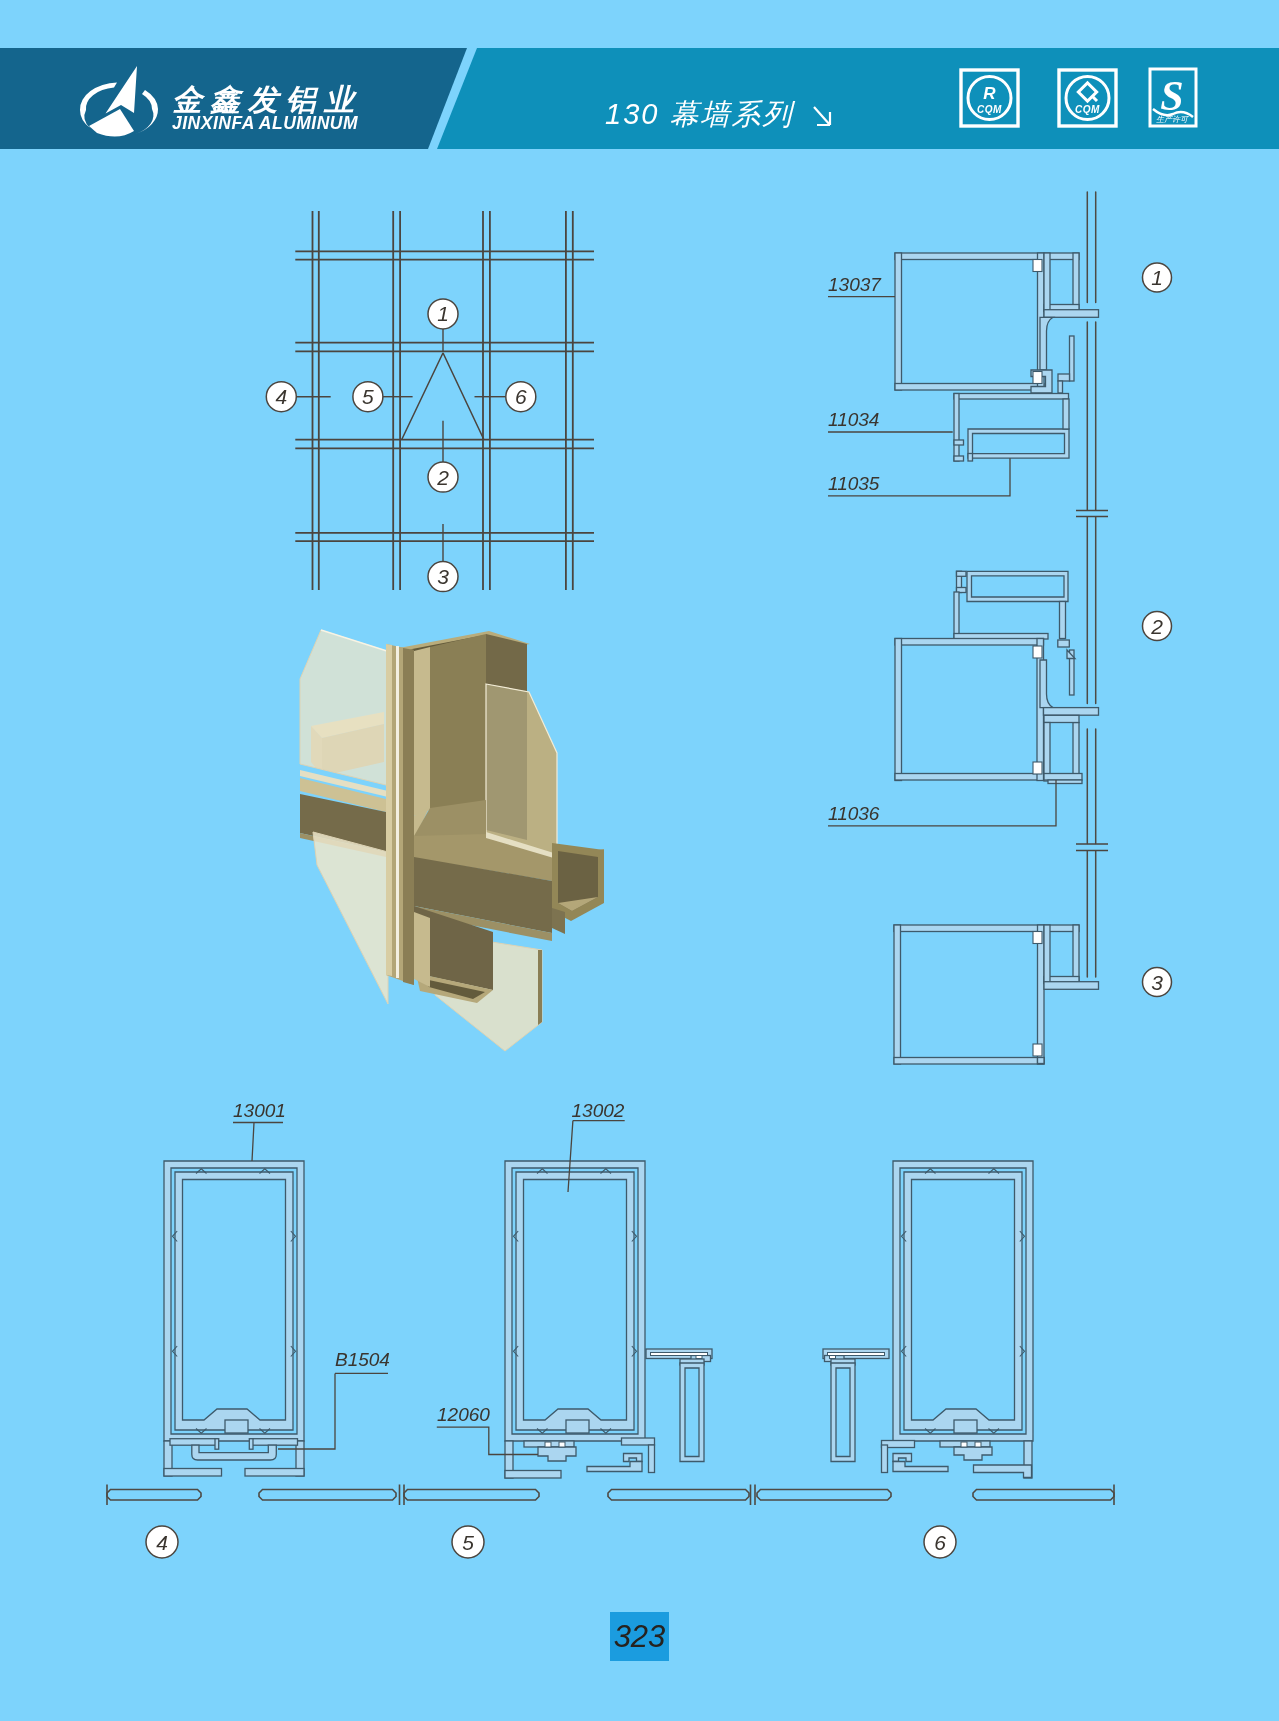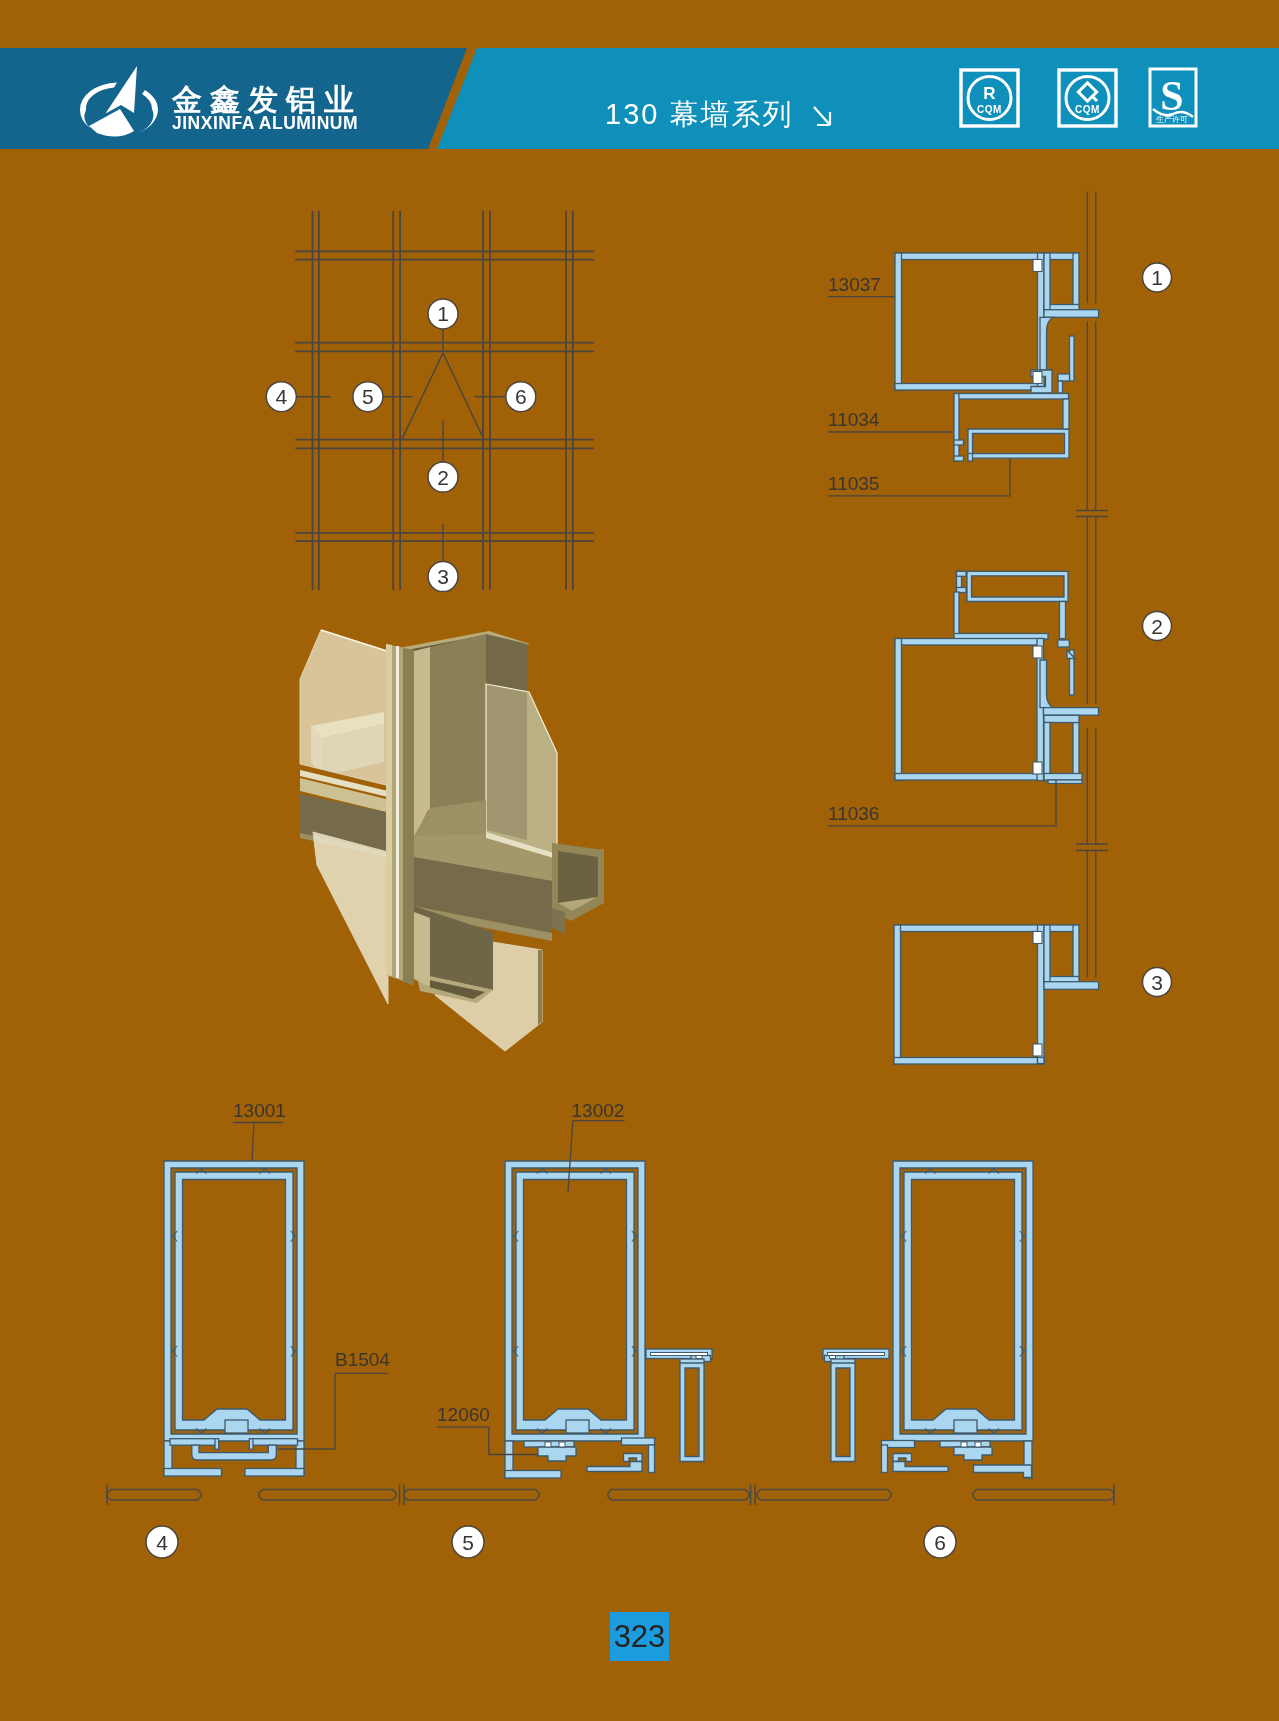--- a/index.html
+++ b/index.html
@@ -1,17 +1,17 @@
 <!DOCTYPE html>
 <html><head>
 <meta charset="utf-8">
 <style>
 html,body{margin:0;padding:0;background:#ffffff;}
-.page{position:relative;width:1279px;height:1721px;background:#a16207;overflow:hidden;
- font-family:"Liberation Sans", sans-serif;}
+.page{position:relative;width:1279px;height:1721px;background:#7dd3fc;overflow:hidden;
+ font-family:"Liberation Sans", sans-serif;font-style:italic;}
 svg{position:absolute;left:0;top:0;}
 </style>
 </head>
 <body>
 <div class="page">
 <svg width="1279" height="1721" viewBox="0 0 1279 1721">
 
 <polygon points="0,48 467,48 428,149 0,149" fill="#14658d"></polygon>
 
 <polygon points="477,48 1279,48 1279,149 437,149" fill="#0e90ba"></polygon>

